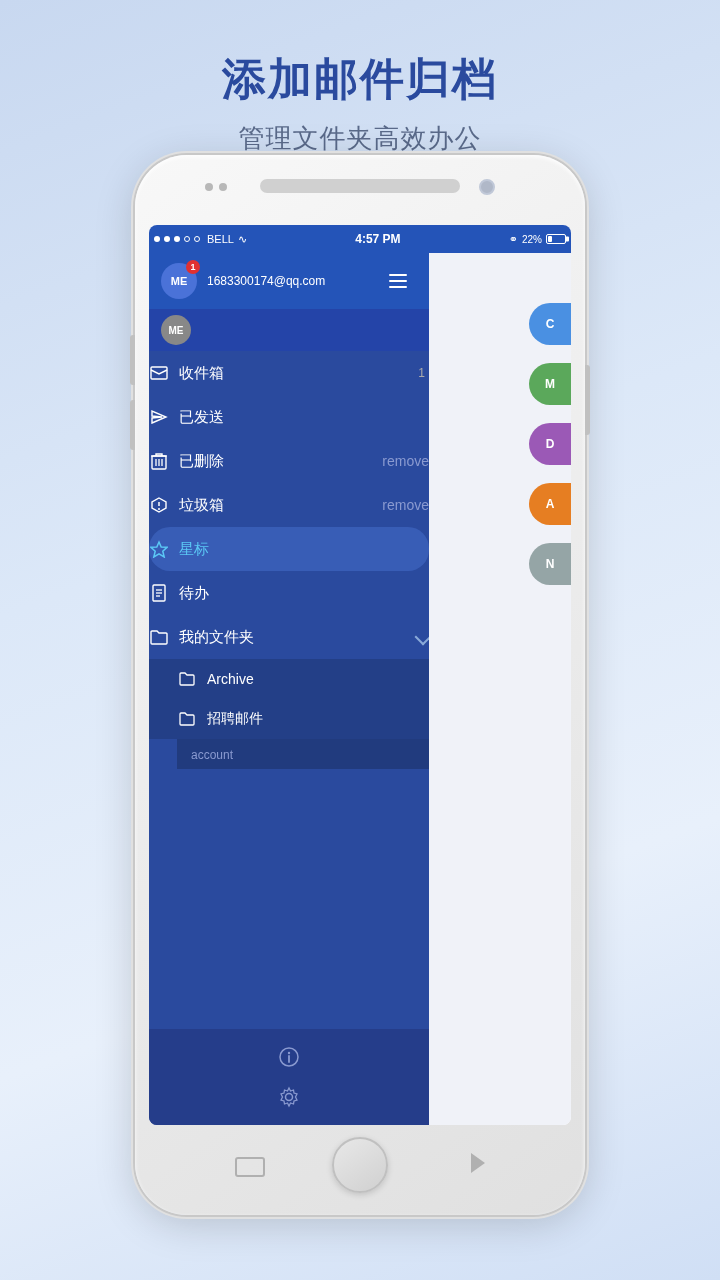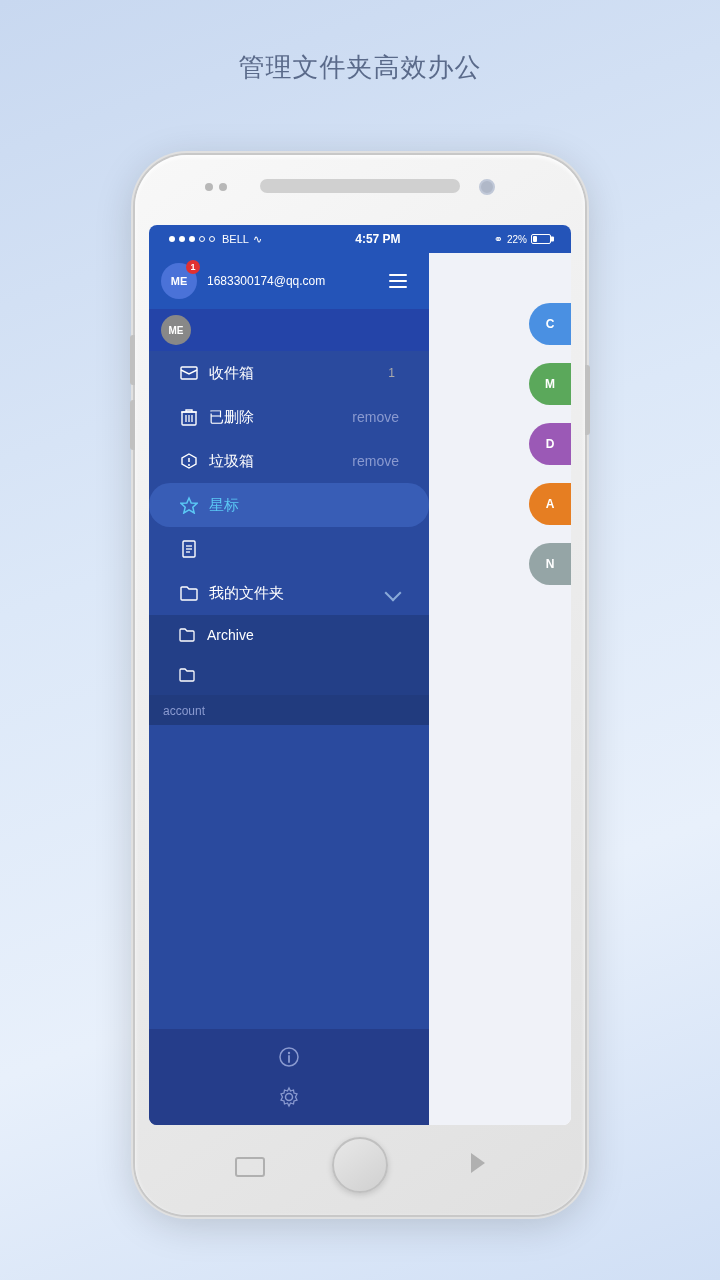--- a/index.html
+++ b/index.html
@@ -138,21 +138,21 @@
       overflow: hidden;
     }
 
     
     .status-bar {
       height: 28px;
       background: #2454b8;
       display: flex;
       align-items: center;
       justify-content: space-between;
-      padding: 0 20px;
+      padding: 0 5px;
       font-size: 11px;
       color: white;
       font-weight: 500;
     }
     .status-left {
       display: flex;
       align-items: center;
       gap: 4px;
     }
     .status-dot { width: 6px; height: 6px; background: white; border-radius: 50%; }
@@ -220,21 +220,21 @@
 
     
     .menu-list {
       flex: 1;
       overflow-y: auto;
       overflow-x: hidden;
     }
     .menu-item {
       display: flex;
       align-items: center;
-      padding: 0 30px;
+      padding: 0 0;
       height: 44px;
       color: white;
       font-size: 15px;
       gap: 10px;
       position: relative;
       cursor: pointer;
     }
     .menu-item.active { background: rgba(100,150,255,0.25); border-radius: 21px; }
     .menu-item.starred { color: #5bc8f5; }
 
@@ -294,20 +294,21 @@
       border-right: 2px solid #8aaad8;
       border-bottom: 2px solid #8aaad8;
       transform: rotate(45deg);
       margin-left: 2px;
     }
   </style>
 </head>
 <body>
 
 <div style="text-align:center; padding-top: 50px;">
+  <div style="font-size:44px; font-weight:700; color:#2a4a9e; letter-spacing:2px; margin-bottom:12px;">添加邮件归档</div>
   <div style="font-size:26px; color:#5a6a8a; letter-spacing:1px;">管理文件夹高效办公</div>
 </div>
 
 <div class="phone-shell">
 
   <div class="phone-btn-left"></div>
   <div class="phone-btn-left2"></div>
   <div class="phone-btn-right"></div>
   <div class="phone-top-area"></div>
   <div class="phone-camera"></div>
@@ -369,20 +370,28 @@
               <svg width="18" height="14" viewBox="0 0 18 14">
                   <rect x="1" y="1" width="16" height="12" rx="1" fill="none" stroke="white" stroke-width="1.4"></rect>
                   <polyline points="1,4 9,8 17,4" fill="none" stroke="white" stroke-width="1.4"></polyline>
                 </svg>
             </div>
             <span class="menu-label">收件箱</span>
             <span class="menu-badge">1</span>
           </div>
 
 
+          <div class="menu-item">
+            <div class="menu-icon">
+              <svg width="18" height="16" viewBox="0 0 18 16">
+                  <path d="M2 14 L16 8 L2 2 L2 7 L12 8 L2 9 Z" fill="none" stroke="white" stroke-width="1.4"></path>
+                </svg>
+            </div>
+            <span class="menu-label">已发送</span>
+          </div>
 
           <div class="menu-item">
             <div class="menu-icon">
               <svg width="16" height="18" viewBox="0 0 16 18">
                   <rect x="1" y="4" width="14" height="13" rx="1" fill="none" stroke="white" stroke-width="1.4"></rect>
                   <line x1="0" y1="4" x2="16" y2="4" stroke="white" stroke-width="1.4"></line>
                   <path d="M5 4 L5 2 L11 2 L11 4" fill="none" stroke="white" stroke-width="1.4"></path>
                   <line x1="5" y1="7" x2="5" y2="14" stroke="white" stroke-width="1.3"></line>
                   <line x1="8" y1="7" x2="8" y2="14" stroke="white" stroke-width="1.3"></line>
                   <line x1="11" y1="7" x2="11" y2="14" stroke="white" stroke-width="1.3"></line>
@@ -416,20 +425,21 @@
 
           <div class="menu-item">
             <div class="menu-icon">
               <svg width="16" height="18" viewBox="0 0 16 18">
                   <rect x="2" y="1" width="12" height="16" rx="1" fill="none" stroke="white" stroke-width="1.4"></rect>
                   <line x1="5" y1="6" x2="11" y2="6" stroke="white" stroke-width="1.3"></line>
                   <line x1="5" y1="9" x2="11" y2="9" stroke="white" stroke-width="1.3"></line>
                   <line x1="5" y1="12" x2="9" y2="12" stroke="white" stroke-width="1.3"></line>
                 </svg>
             </div>
+            <span class="menu-label">待办</span>
           </div>
 
           <div class="menu-item">
             <div class="menu-icon">
               <svg width="18" height="16" viewBox="0 0 18 16">
                   <path d="M1 4 L1 14 Q1 15 2 15 L16 15 Q17 15 17 14 L17 5 Q17 4 16 4 L9 4 L7 2 L2 2 Q1 2 1 3 Z" fill="none" stroke="white" stroke-width="1.4"></path>
                 </svg>
             </div>
             <span class="menu-label">我的文件夹</span>
             <div class="chevron-down"></div>
@@ -443,23 +453,24 @@
             </div>
             <span class="menu-label">Archive</span>
           </div>
 
           <div class="menu-item sub-item">
             <div class="menu-icon">
               <svg width="16" height="14" viewBox="0 0 16 14">
                   <path d="M1 3 L1 12 Q1 13 2 13 L14 13 Q15 13 15 12 L15 4 Q15 3 14 3 L8 3 L6 1 L2 1 Q1 1 1 2 Z" fill="none" stroke="white" stroke-width="1.3"></path>
                 </svg>
             </div>
-          </div>
-
-          <div style="padding: 6px 14px; background: rgba(0,0,0,0.2);">
+            <span class="menu-label">招聘邮件</span>
+          </div>
+
+          <div style="padding: 6px 14px; background: rgba(0,0,0,0.2); margin-left: 28px;">
             <span style="font-size:12px; color:#8a9ad0;">account</span>
           </div>
 
         </div>
 
         <div class="sidebar-bottom">
           <div class="sidebar-bottom-item">
             <svg width="22" height="22" viewBox="0 0 22 22">
                 <circle cx="11" cy="11" r="9" fill="none" stroke="#8a9ad0" stroke-width="1.5"></circle>
                 <circle cx="11" cy="7" r="1.2" fill="#8a9ad0"></circle>

